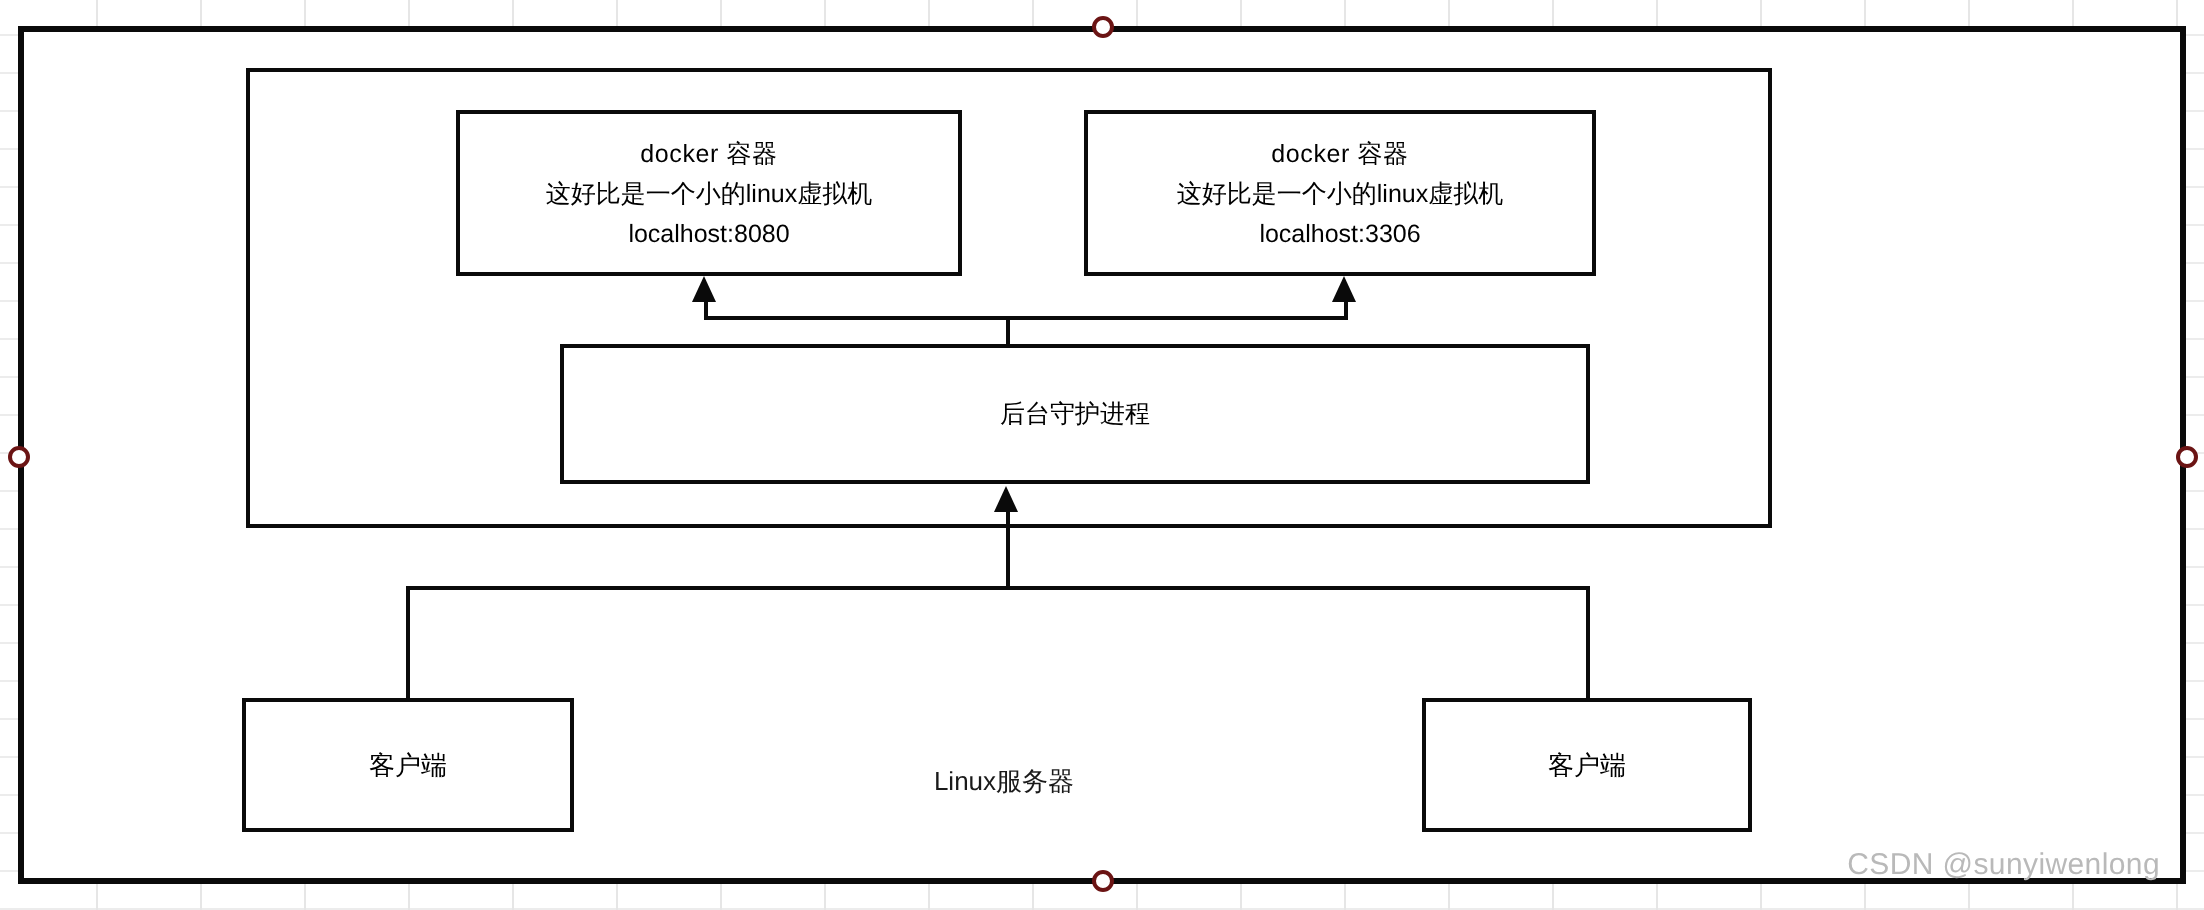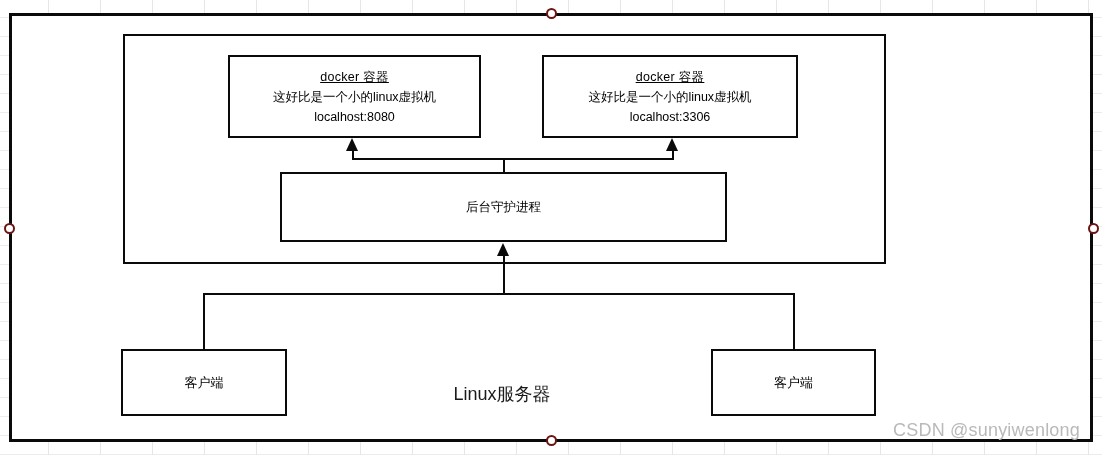--- a/index.html
+++ b/index.html
@@ -70,27 +70,26 @@
     height: 83px;
   }
 
   .container-box .line {
     font-size: 12.5px;
     line-height: 20px;
     white-space: nowrap;
   }
   .container-box .line.title {
     letter-spacing: 0.3px;
-    text-decoration: underline;
   }
 
   #daemon-box {
     left: 280px;
     top: 172px;
-    width: 447px;
+    width: 515px;
     height: 70px;
   }
   #daemon-box .label {
     font-size: 12.5px;
   }
 
   #client-left {
     left: 121px;
     top: 349px;
     width: 166px;
@@ -106,30 +105,30 @@
     font-size: 13px;
   }
 
   
   #server-label {
     position: absolute;
     left: 402px;
     top: 382px;
     width: 200px;
     text-align: center;
-    font-size: 18px;
+    font-size: 13px;
     color: #1a1a1a;
     white-space: nowrap;
   }
 
   #watermark {
     position: absolute;
     right: 22px;
     bottom: 14px;
-    font-size: 18px;
+    font-size: 15px;
     color: #b9b9b9;
     white-space: nowrap;
     letter-spacing: 0.2px;
   }
 
   
   .hline {
     position: absolute;
     background: #0a0a0a;
     height: 2px;

